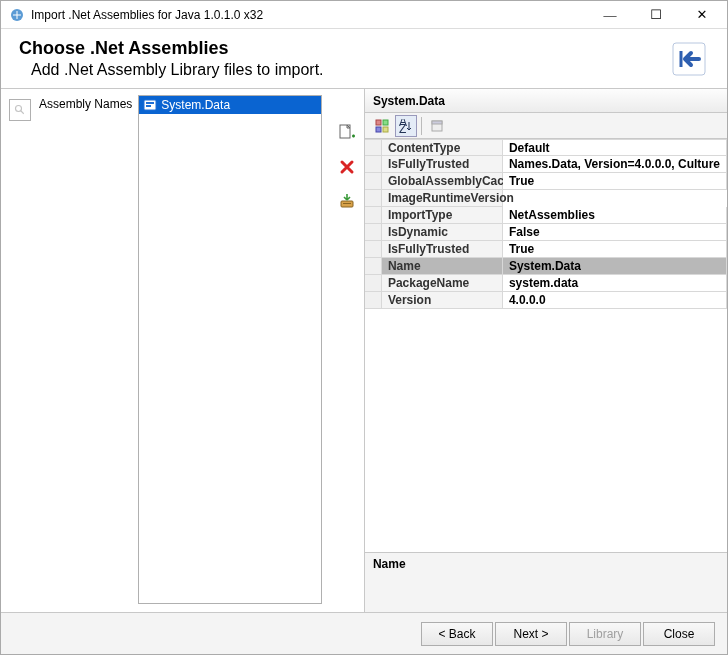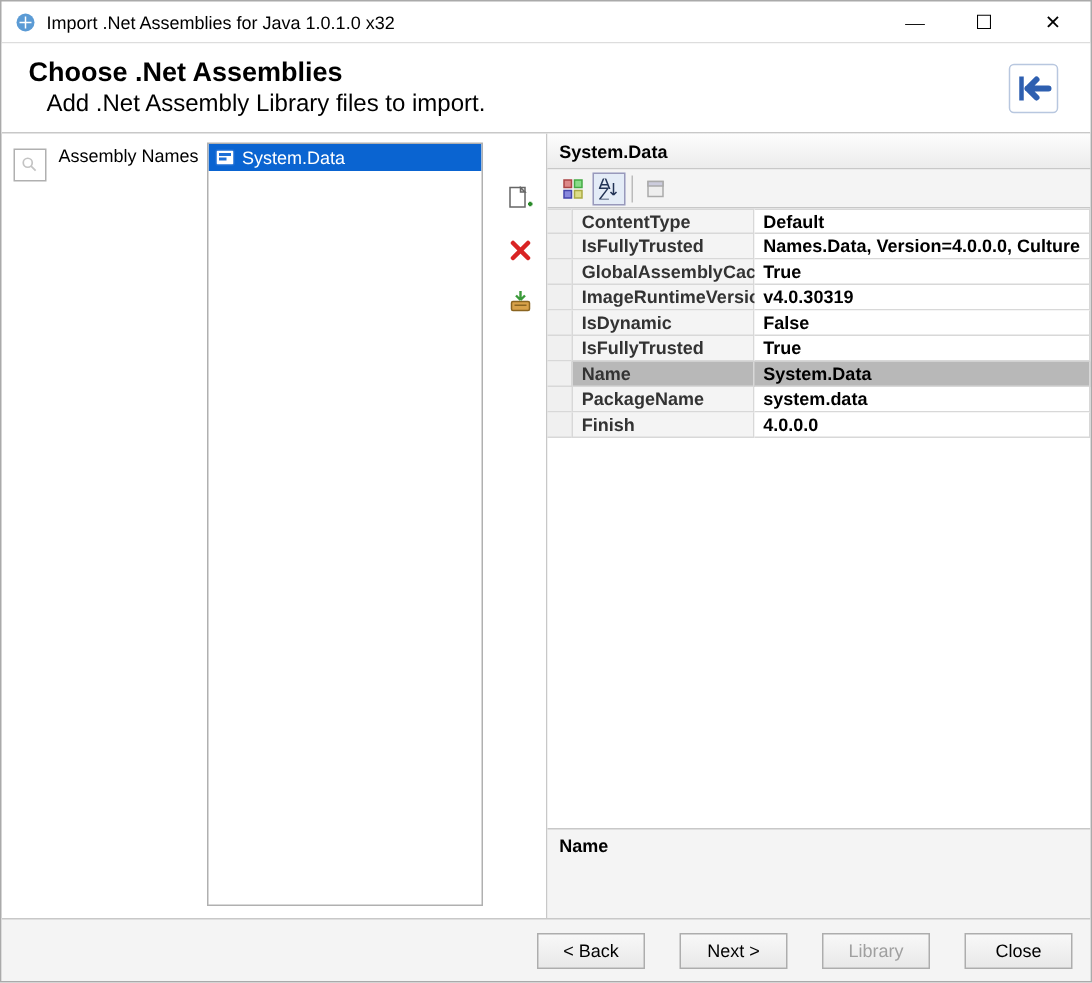--- a/index.html
+++ b/index.html
@@ -33,21 +33,21 @@
 .grid-row { display: flex; height: 17px; }
 .grid-row .k { width: 122px; padding: 0 6px; border: 1px solid #d8d8d8; border-top:none; border-left:1px solid #d8d8d8; background:#f4f4f4; display:flex; align-items:center; color:#333;}
 .grid-row .v { flex: 1; padding: 0 6px; border-bottom: 1px solid #d8d8d8; border-right:1px solid #d8d8d8; background:#fff; display:flex; align-items:center; white-space:nowrap; overflow:hidden; text-overflow:clip;}
 .grid-row.first .k, .grid-row.first .v { border-top:1px solid #d8d8d8;}
 .grid-row.sel .k, .grid-row.sel .v { background:#b8b8b8;}
 .grid-row .gutter { width:16px; border-bottom:1px solid #d8d8d8; background:#f0f0f0;}
 .grid-row.first .gutter{border-top:1px solid #d8d8d8;}
 .rest { flex:1; border-top:0; background:#fff;}
 .desc-pane { height: 60px; border-top: 1px solid #c8c8c8; padding: 4px 8px; background:#f4f4f4;}
 .desc-pane .t { font-weight: bold; }
-.footer { height: 42px; border-top: 1px solid #c8c8c8; display: flex; align-items: center; justify-content: flex-end; gap: 23px; padding: 0 12px; background:#f4f4f4;}
+.footer { height: 42px; border-top: 1px solid #c8c8c8; display: flex; align-items: center; justify-content: flex-end; gap: 2px; padding: 0 12px; background:#f4f4f4;}
 .btn { min-width: 72px; height: 24px; border: 1px solid #adadad; background: linear-gradient(#f8f8f8, #e8e8e8); display: flex; align-items: center; justify-content: center; padding: 0 10px; font-size: 12px; }
 .btn.disabled { color:#a0a0a0; }
 </style>
 </head>
 <body>
 
 <div class="titlebar">
   <span class="app-icon">
     <svg viewBox="0 0 16 16">
         <circle cx="8" cy="8" r="6" fill="#5b9bd5"></circle>
@@ -157,21 +157,25 @@
           <div class="v">Names.Data, Version=4.0.0.0, Culture</div>
         </div>
         <div class="grid-row">
           <div class="gutter"></div>
           <div class="k">GlobalAssemblyCache</div>
           <div class="v">True</div>
         </div>
         <div class="grid-row">
           <div class="gutter"></div>
           <div class="k">ImageRuntimeVersion</div>
-          <div class="v">v4.0.30319</div>
+        </div>
+        <div class="grid-row">
+          <div class="gutter"></div>
+          <div class="k">ImportType</div>
+          <div class="v">NetAssemblies</div>
         </div>
         <div class="grid-row">
           <div class="gutter"></div>
           <div class="k">IsDynamic</div>
           <div class="v">False</div>
         </div>
         <div class="grid-row">
           <div class="gutter"></div>
           <div class="k">IsFullyTrusted</div>
           <div class="v">True</div>
@@ -181,21 +185,21 @@
           <div class="k">Name</div>
           <div class="v">System.Data</div>
         </div>
         <div class="grid-row">
           <div class="gutter"></div>
           <div class="k">PackageName</div>
           <div class="v">system.data</div>
         </div>
         <div class="grid-row">
           <div class="gutter"></div>
-          <div class="k">Finish</div>
+          <div class="k">Version</div>
           <div class="v">4.0.0.0</div>
         </div>
       </div>
     <div class="rest"></div>
     <div class="desc-pane">
       <div class="t">Name</div>
     </div>
   </div>
 </div>
 

